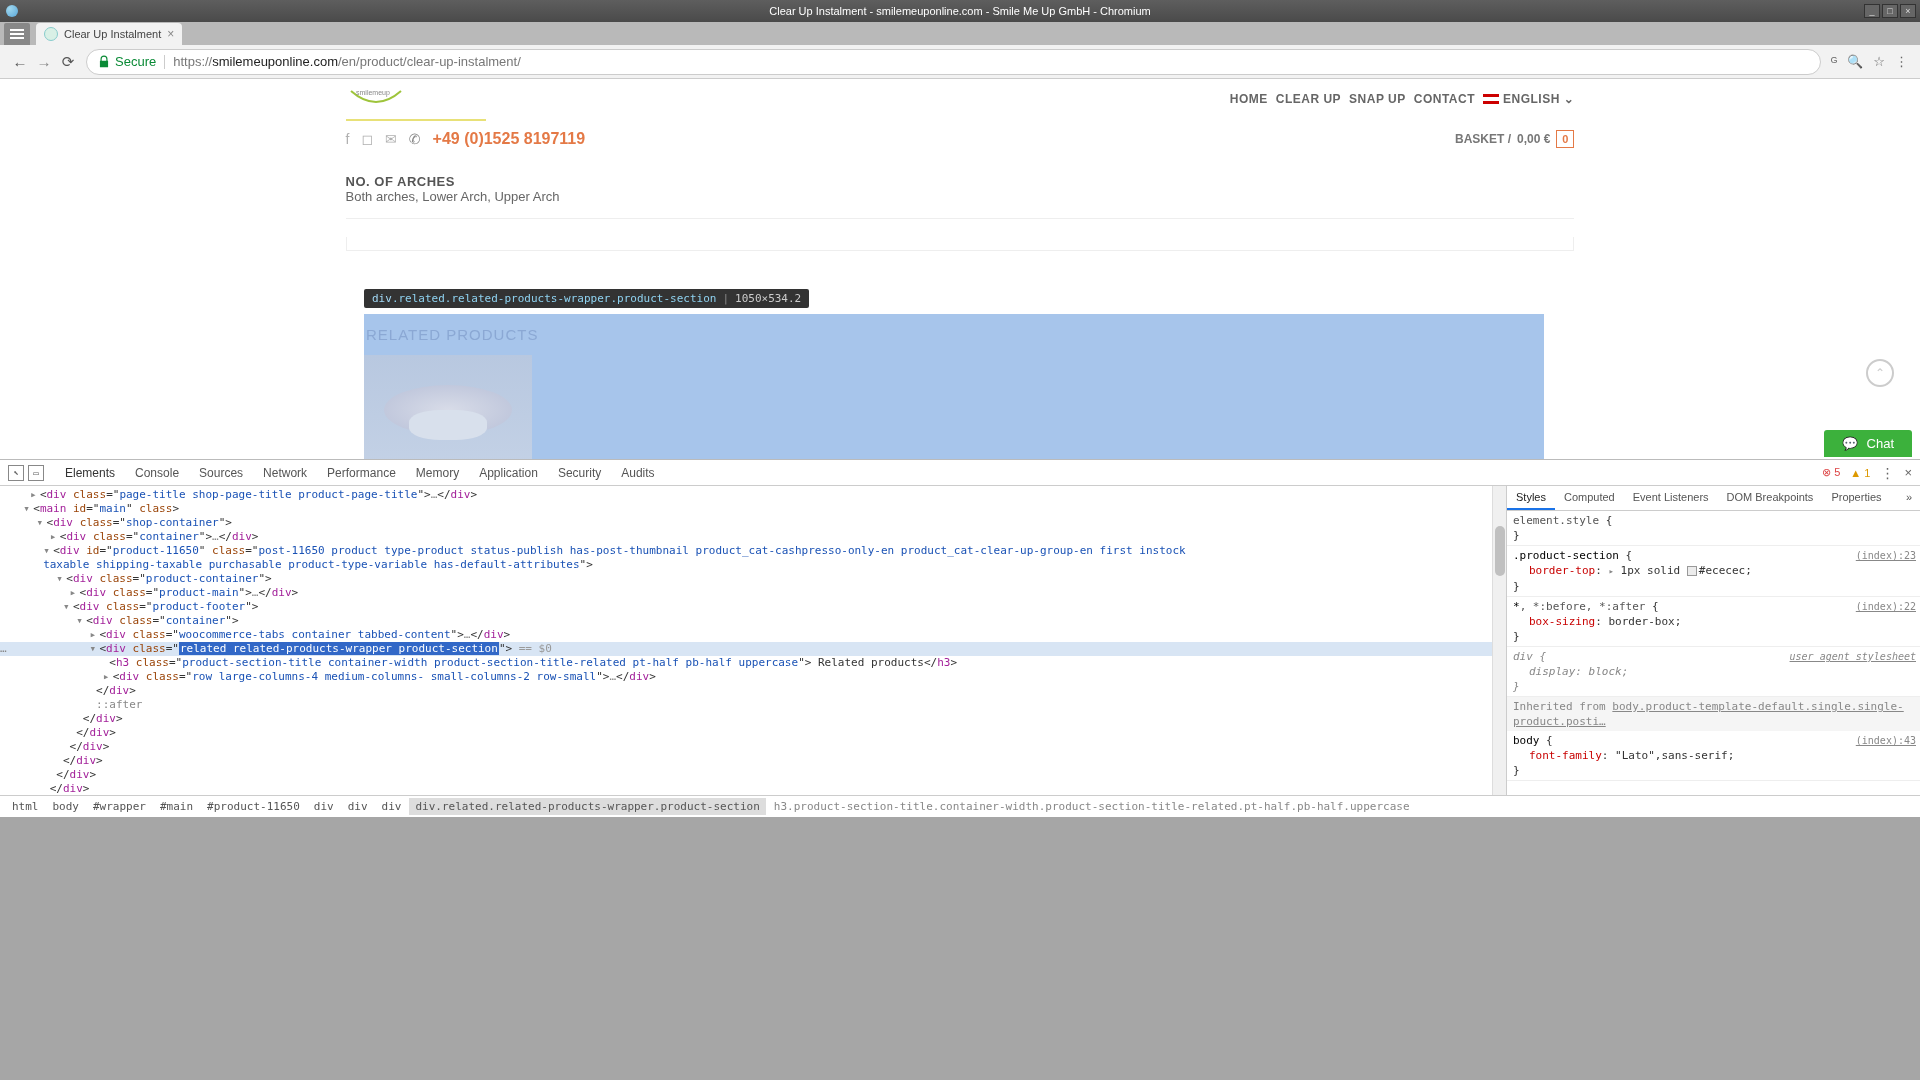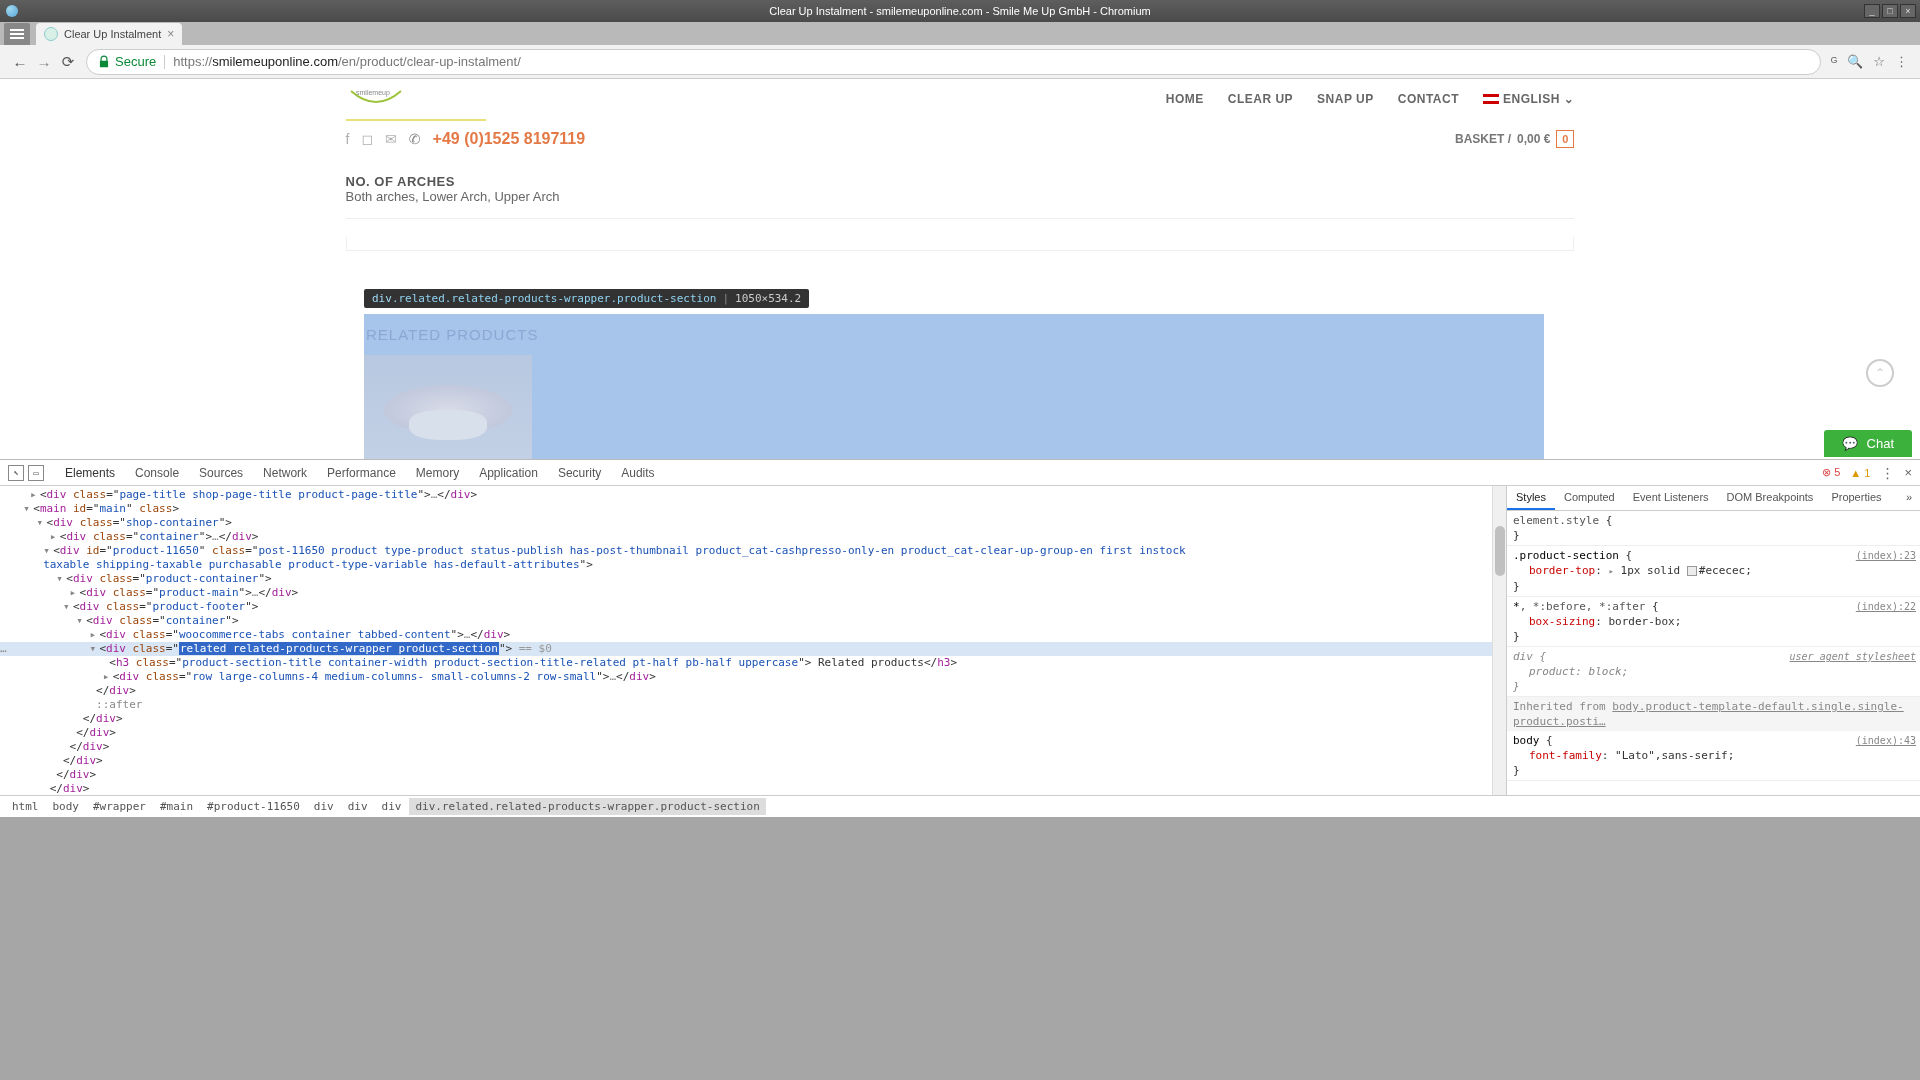--- a/index.html
+++ b/index.html
@@ -25,21 +25,21 @@
 .omnibox .secure { color:#0a8a36; display:flex; align-items:center; gap:4px; }
 .omnibox .divider { width:1px; height:14px; background:#ccc; margin:0 8px; }
 .omnibox .url { color:#777; font-size:13px; white-space:nowrap; }
 .omnibox .url .host { color:#222; }
 .addr-right { display:flex; align-items:center; gap:10px; color:#666; padding:0 4px; }
 
 .page { height:380px; background:#fff; position:relative; overflow:hidden; }
 .header-top { height:40px; display:flex; align-items:center; justify-content:space-between; padding:0 18%; }
 .logo { position:relative; width:60px; height:24px; }
 .logo svg { position:absolute; top:-2px; }
-.nav-links { display:flex; gap:24px; font-size:12px; font-weight:600; color:#666; letter-spacing:0.5px; }
+.nav-links { display:flex; gap:8px; font-size:12px; font-weight:600; color:#666; letter-spacing:0.5px; }
 .nav-links span { display:flex; align-items:center; gap:4px; }
 .flag { width:16px; height:10px; background:linear-gradient(#c00 33%,#fff 33%,#fff 66%,#c00 66%); display:inline-block; }
 
 .header-sec { height:35px; display:flex; align-items:center; padding:0 18%; justify-content:space-between; }
 .header-sec .social { display:flex; gap:12px; align-items:center; color:#b0b0b0; font-size:14px; }
 .header-sec .phone { color:#e47946; font-size:16px; font-weight:600; }
 .header-sec .basket { color:#777; font-size:12px; font-weight:600; display:flex; align-items:center; gap:6px; }
 .header-sec .basket .count { border:1px solid #e47946; color:#e47946; width:18px; height:18px; display:flex; align-items:center; justify-content:center; font-size:11px; }
 .hl { height:2px; width:140px; background:#e8e178; margin-left:18%; }
 
@@ -287,32 +287,33 @@
         <span>Computed</span>
         <span>Event Listeners</span>
         <span>DOM Breakpoints</span>
         <span>Properties</span>
         <span class="more">»</span>
       </div>
       <div class="styles-body">
         <div class="rule"><span class="selector">element.style</span> {<br>}</div>
         <div class="rule"><span class="link">(index):23</span><span class="sel-match">.product-section</span> {<div class="prop"><span class="pname">border-top</span>: <span class="tri2">▸</span> <span class="pval"><span>1px solid </span><span class="swatch" style="background:#ececec"></span><span>#ececec</span></span>;</div>}</div>
         <div class="rule"><span class="link">(index):22</span><span class="sel-match">*</span><span class="selector">, *:before, *:after</span> {<div class="prop"><span class="pname">box-sizing</span>: <span class="pval">border-box</span>;</div>}</div>
-        <div class="rule"><span class="link ua">user agent stylesheet</span><span class="ua">div</span> <span class="ua">{</span><div class="prop ua" style="font-style:italic"><span>product</span>: <span>block</span>;</div><span class="ua">}</span></div>
+        <div class="rule"><span class="link ua">user agent stylesheet</span><span class="ua">div</span> <span class="ua">{</span><div class="prop ua" style="font-style:italic"><span>display</span>: <span>block</span>;</div><span class="ua">}</span></div>
         <div class="inherit"><span>Inherited from </span><a>body.product-template-default.single.single-product.posti…</a></div>
         <div class="rule"><span class="link">(index):43</span><span class="sel-match">body</span> {<div class="prop"><span class="pname">font-family</span>: <span class="pval">"Lato",sans-serif</span>;</div>}</div>
 
       </div>
     </div>
   </div>
 
   <div class="breadcrumbs">
     <span>html</span>
     <span>body</span>
     <span>#wrapper</span>
     <span>#main</span>
     <span>#product-11650</span>
     <span>div</span>
     <span>div</span>
     <span>div</span>
     <span class="active">div.related.related-products-wrapper.product-section</span>
+    <span class="final">h3.product-section-title.container-width.product-section-title-related.pt-half.pb-half.uppercase</span>
   </div>
 </div>
 
 </body></html>

